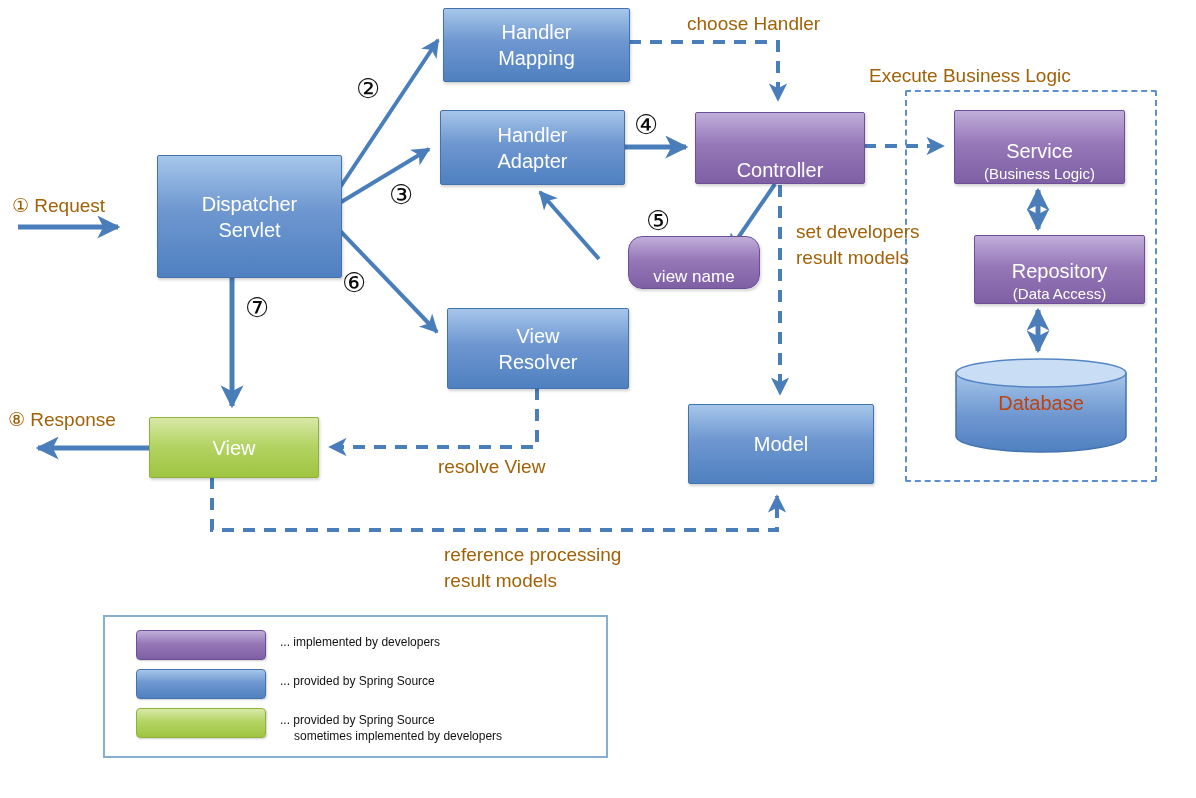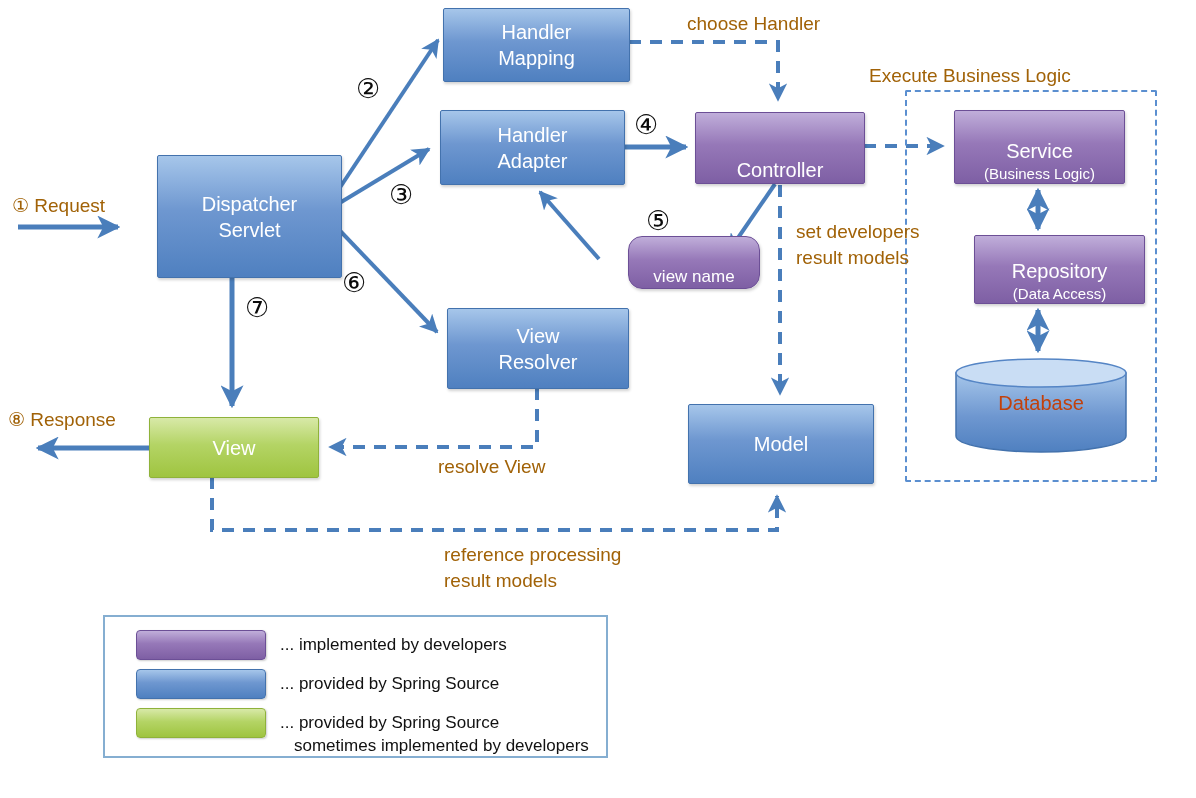--- a/index.html
+++ b/index.html
@@ -25,21 +25,21 @@
 
   .biz-box{position:absolute;border:2px dashed #5b8fd0;border-radius:2px;}
 
   .legend{position:absolute;left:103px;top:615px;width:505px;height:143px;
           border:2px solid #85aed1;background:#fff;box-sizing:border-box;padding:13px 0 0 31px;}
   .legend-row{display:flex;align-items:flex-start;margin-bottom:9px;}
   .swatch{width:128px;height:28px;border-radius:4px;flex:none;box-shadow:1px 1px 2px rgba(0,0,0,0.2);}
   .sw-purple{background:linear-gradient(180deg,#c0aeda 0%,#9678b8 45%,#7e5fa4 100%);border:1px solid #6c4f96;}
   .sw-blue{background:linear-gradient(180deg,#a6c6ea 0%,#6e97d0 45%,#4f80c0 100%);border:1px solid #4372ad;}
   .sw-green{background:linear-gradient(180deg,#d8e9a8 0%,#b4d465 45%,#9fc440 100%);border:1px solid #8fb23a;}
-  .legend-text{font-size:17px;margin-left:14px;line-height:1.35;padding-top:4px;}
+  .legend-text{font-size:12px;margin-left:14px;line-height:1.35;padding-top:4px;}
   .legend-text .l2{padding-left:14px;}
 </style>
 </head>
 <body>
 
 <div class="stage">
 
   <svg class="wires" viewBox="0 0 1196 798">
     <defs>
       <marker id="ah" viewBox="0 0 10 10" refX="9" refY="5" markerWidth="4.6" markerHeight="4.6" orient="auto-start-reverse" markerUnits="strokeWidth">

